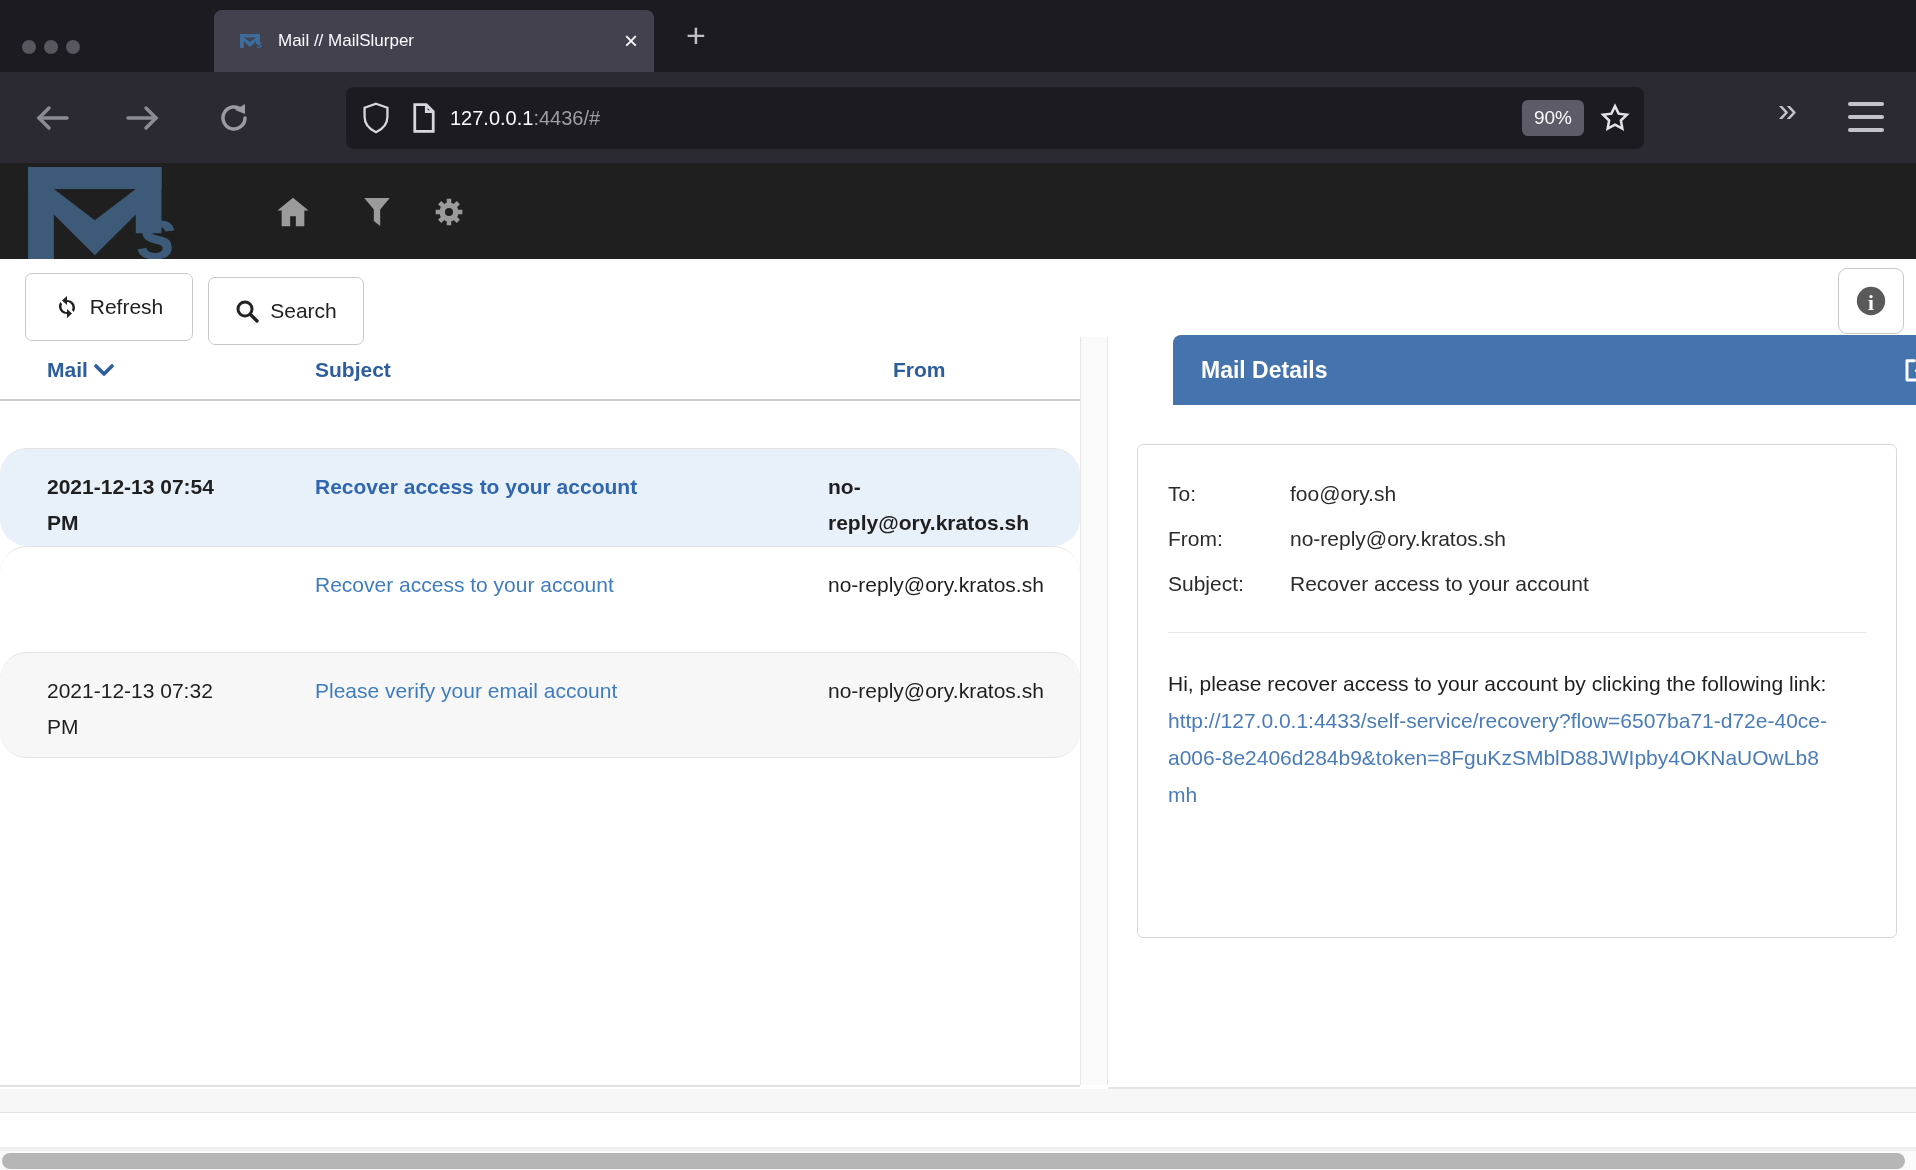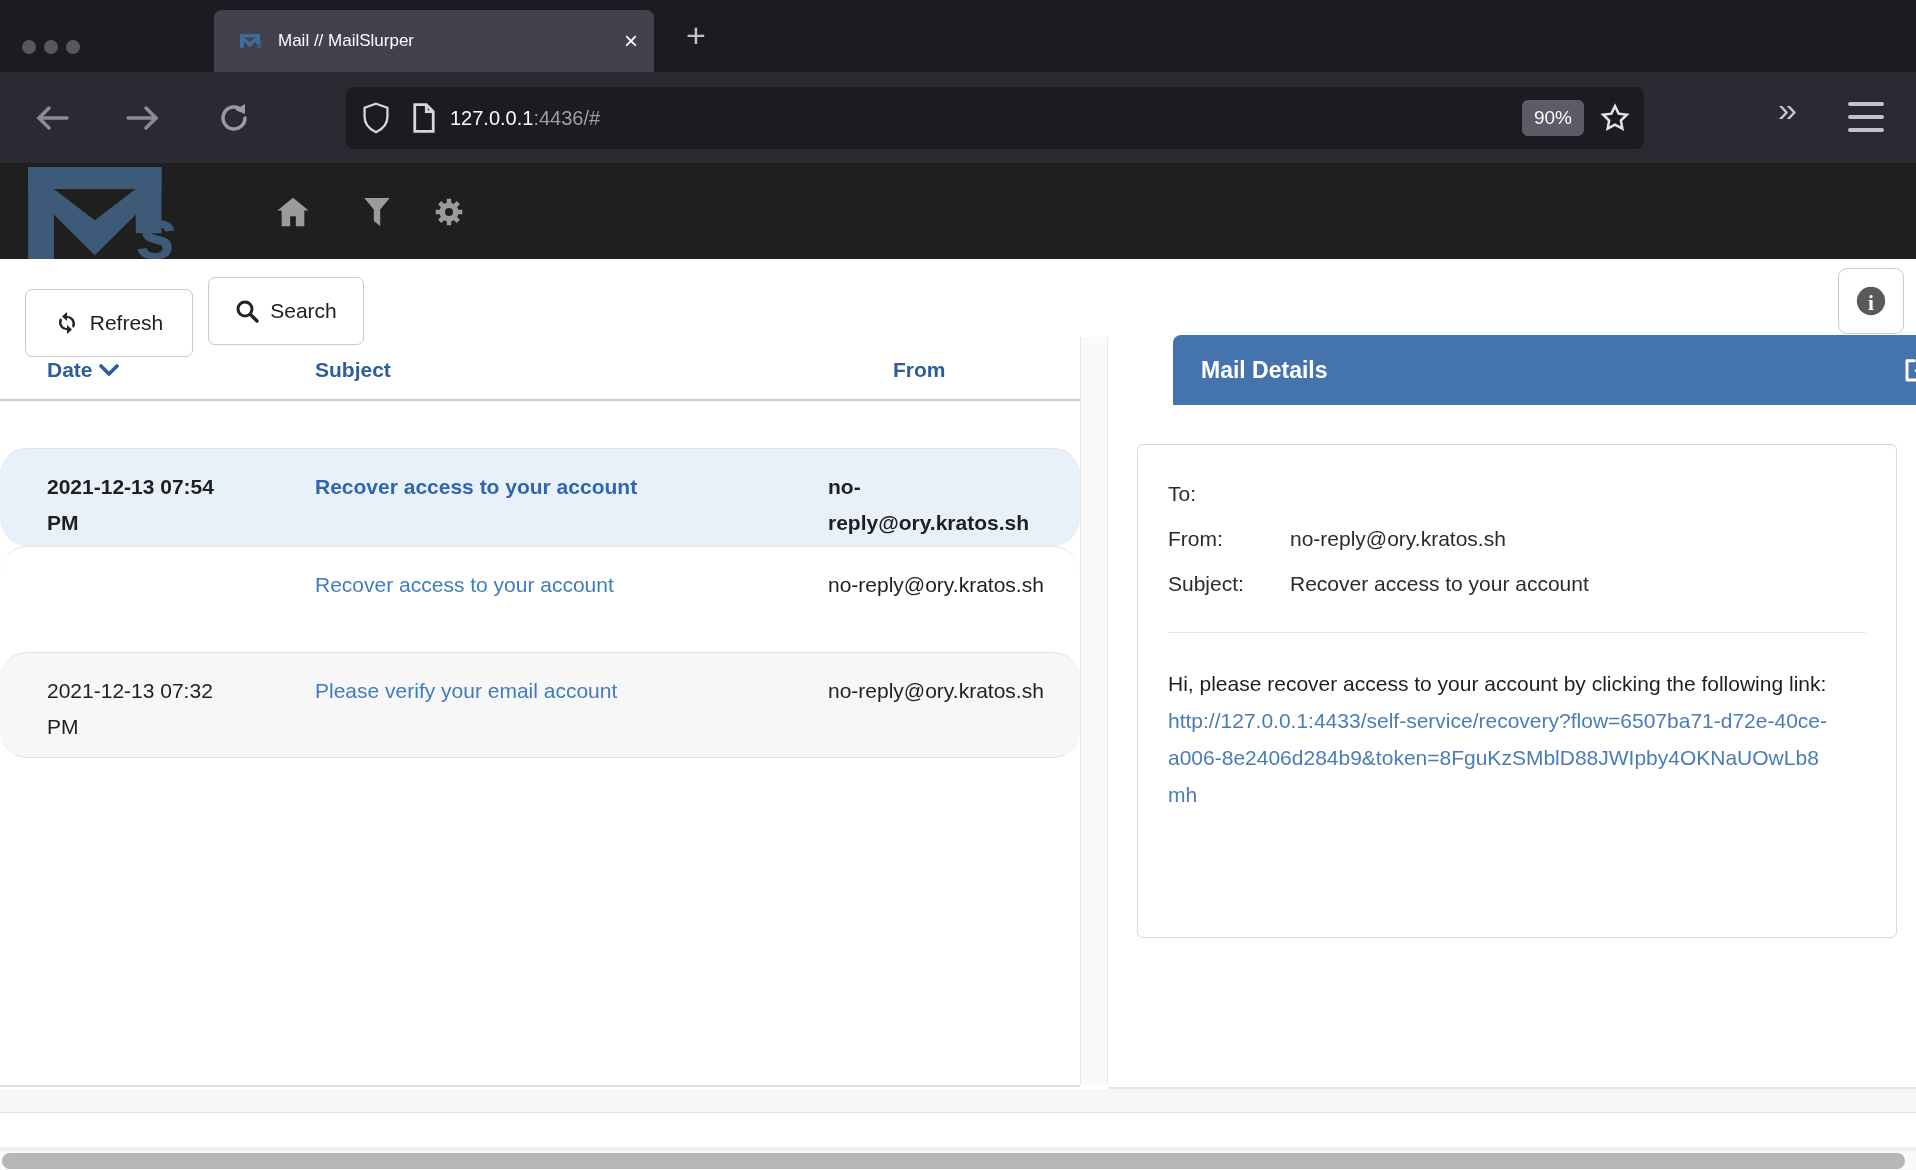--- a/index.html
+++ b/index.html
@@ -34,21 +34,21 @@
 
   
   .msheader { left:0; top:163px; width:1916px; height:96px; background:#1f1f1f; }
   .logo { position:absolute; left:23px; top:4px; }
   .ms-ico { position:absolute; top:32px; width:34px; height:34px; display:flex; align-items:center; justify-content:center; }
 
   
   .btn { position:absolute; background:#fff; border:1px solid #c9c9c9; border-radius:7px;
          display:flex; align-items:center; justify-content:center; gap:11px;
          font-size:21px; color:#212121; }
-  .btn-refresh { left:25px; top:289px; width:168px; height:68px; }
+  .btn-refresh { left:25px; top:273px; width:168px; height:68px; }
   .btn-search  { left:208px; top:277px; width:156px; height:68px; }
   .btn-info    { left:1838px; top:268px; width:66px; height:66px; border-radius:9px; }
 
   
   .col-head { position:absolute; top:358px; font-size:21px; font-weight:bold; color:#2d5d9d; display:flex; align-items:center; gap:6px; }
   .head-rule { position:absolute; left:0; top:399px; width:1108px; height:2px; background:#cbcbcb; }
 
   .mailrow { position:absolute; left:0; width:1080px; border-top:1px solid #e3e3e3;border-radius:27px; }
   .mailrow .cell { position:absolute; top:20px; font-size:21px; line-height:36px; color:#1f1f1f; }
   .cell-date { left:47px; width:185px; }
@@ -213,21 +213,21 @@
     <span>Search</span>
   </div>
   <div class="btn btn-info">
     <svg width="34" height="34" viewBox="0 0 24 24">
       <circle cx="12" cy="12" r="10" fill="#5a5a5a"></circle>
       <text x="12" y="18" text-anchor="middle" font-size="15" font-weight="bold" font-family="Liberation Serif, serif" fill="#fff">i</text>
     </svg>
   </div>
 
   <div class="col-head" style="left:47px">
-    <span>Date</span>
+    <span>Mail</span>
     <svg width="20" height="14" viewBox="0 0 20 14">
         <path d="M2 3l8 8 8-8" fill="none" stroke="#2d5d9d" stroke-width="3.6" stroke-linecap="round" stroke-linejoin="round"></path>
       </svg>
   </div>
   <div class="col-head" style="left:315px">
       <span>Subject</span>
     </div>
   <div class="col-head" style="left:893px">
       <span>From</span>
     </div>
@@ -260,20 +260,21 @@
             <path d="M13.5 3.5H20.5V10.5"></path>
             <path d="M20 4 11.5 12.5"></path>
           </g>
         </svg>
     </span>
   </div>
 
   <div class="detail-card">
     <div class="meta-row">
       <span class="meta-label">To:</span>
+      <span class="meta-value">foo@ory.sh</span>
     </div>
     <div class="meta-row">
       <span class="meta-label">From:</span>
       <span class="meta-value">no-reply@ory.kratos.sh</span>
     </div>
     <div class="meta-row">
       <span class="meta-label">Subject:</span>
       <span class="meta-value">Recover access to your account</span>
     </div>
     <div class="meta-rule"></div>

